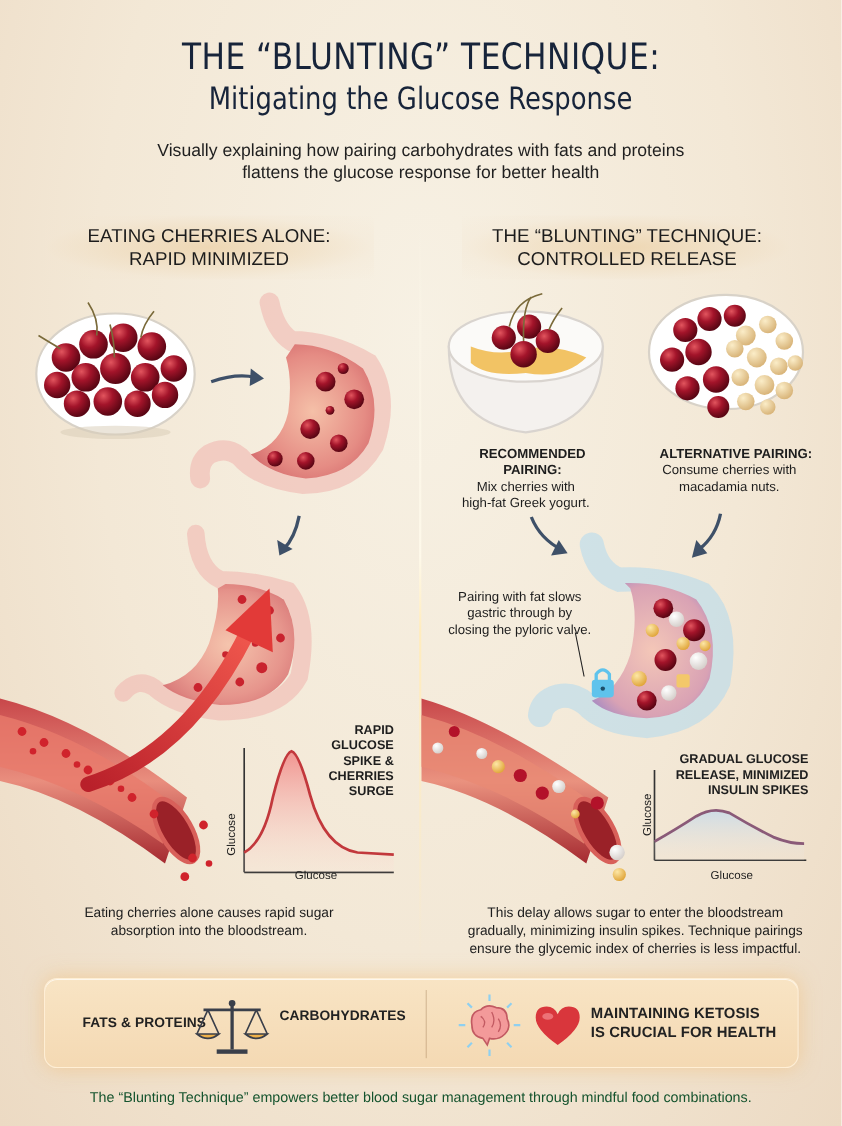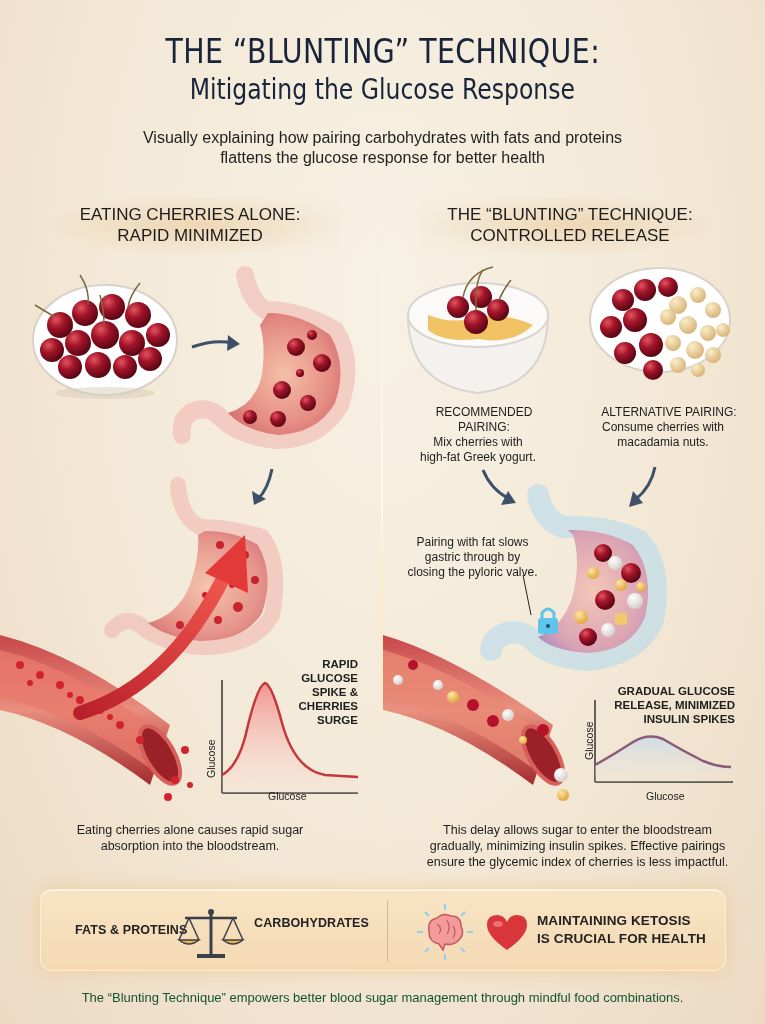--- a/index.html
+++ b/index.html
@@ -30,21 +30,21 @@
   .panel-head {
     position: absolute; top: 196px; width: 300px; height: 58px; text-align: center;
     font-size: 17px; line-height: 21px; padding-top: 8px; color: #1c1c1c;
     background: radial-gradient(ellipse at 50% 50%, rgba(236,210,170,0.8) 0%, rgba(243,230,210,0.3) 70%, rgba(243,230,210,0) 100%);
   }
   .panel-head.left { left: 40px; }
   .panel-head.right { left: 420px; }
 
   .illus { position: absolute; }
   .caption-small { position: absolute; text-align: center; font-size: 12px; line-height: 15px; color: #1d1d1d; }
-  .caption-small .bold { font-weight: normal; display: block; margin-left: 12px; }
+  .caption-small .bold { font-weight: bold; display: block; margin-left: 12px; }
 
   .chart-label { position: absolute; font-size: 11.5px; line-height: 14px; font-weight: bold; text-align: right; color: #1e1e1e; }
   .axis-label { position: absolute; font-size: 10.5px; color: #1e1e1e; }
   .axis-label.vert { transform: rotate(-90deg); transform-origin: left top; }
 
   .bottom-text { position: absolute; text-align: center; font-size: 12.5px; line-height: 16px; color: #1d1d1d; }
 
   .banner {
     position: absolute; left: 40px; top: 889px; width: 686px; height: 82px;
     border-radius: 12px;
@@ -381,21 +381,21 @@
 <div class="chart-label" style="left:590px;top:684px;width:145px;">
   <div>GRADUAL GLUCOSE</div>
   <div>RELEASE, MINIMIZED</div>
   <div>INSULIN SPIKES</div>
 </div>
 <div class="axis-label vert" style="left:583px;top:760px;">Glucose</div>
 <div class="axis-label" style="left:646px;top:790px;">Glucose</div>
 
 <div class="bottom-text" style="left:405px;top:822px;width:345px;">
   <div>This delay allows sugar to enter the bloodstream</div>
-  <div>gradually, minimizing insulin spikes. Effective pairings</div>
+  <div>gradually, minimizing insulin spikes. Technique pairings</div>
   <div>ensure the glycemic index of cherries is less impactful.</div>
 </div>
 
 <div class="banner">
   <span class="banner-text" style="left:22px;top:33px;padding-left:12px;">FATS &amp; PROTEINS</span>
   <svg style="position:absolute;left:136px;top:14px" width="68" height="58" viewBox="0 0 68 58">
     <line x1="34" y1="6" x2="34" y2="50" stroke="#3a3f4a" stroke-width="3"></line>
     <line x1="8" y1="14" x2="60" y2="14" stroke="#3a3f4a" stroke-width="2.5"></line>
     <circle cx="34" cy="8" r="3" fill="#3a3f4a"></circle>
     <path d="M12 14 L2 36 M12 14 L22 36" stroke="#3a3f4a" stroke-width="1.5"></path>

